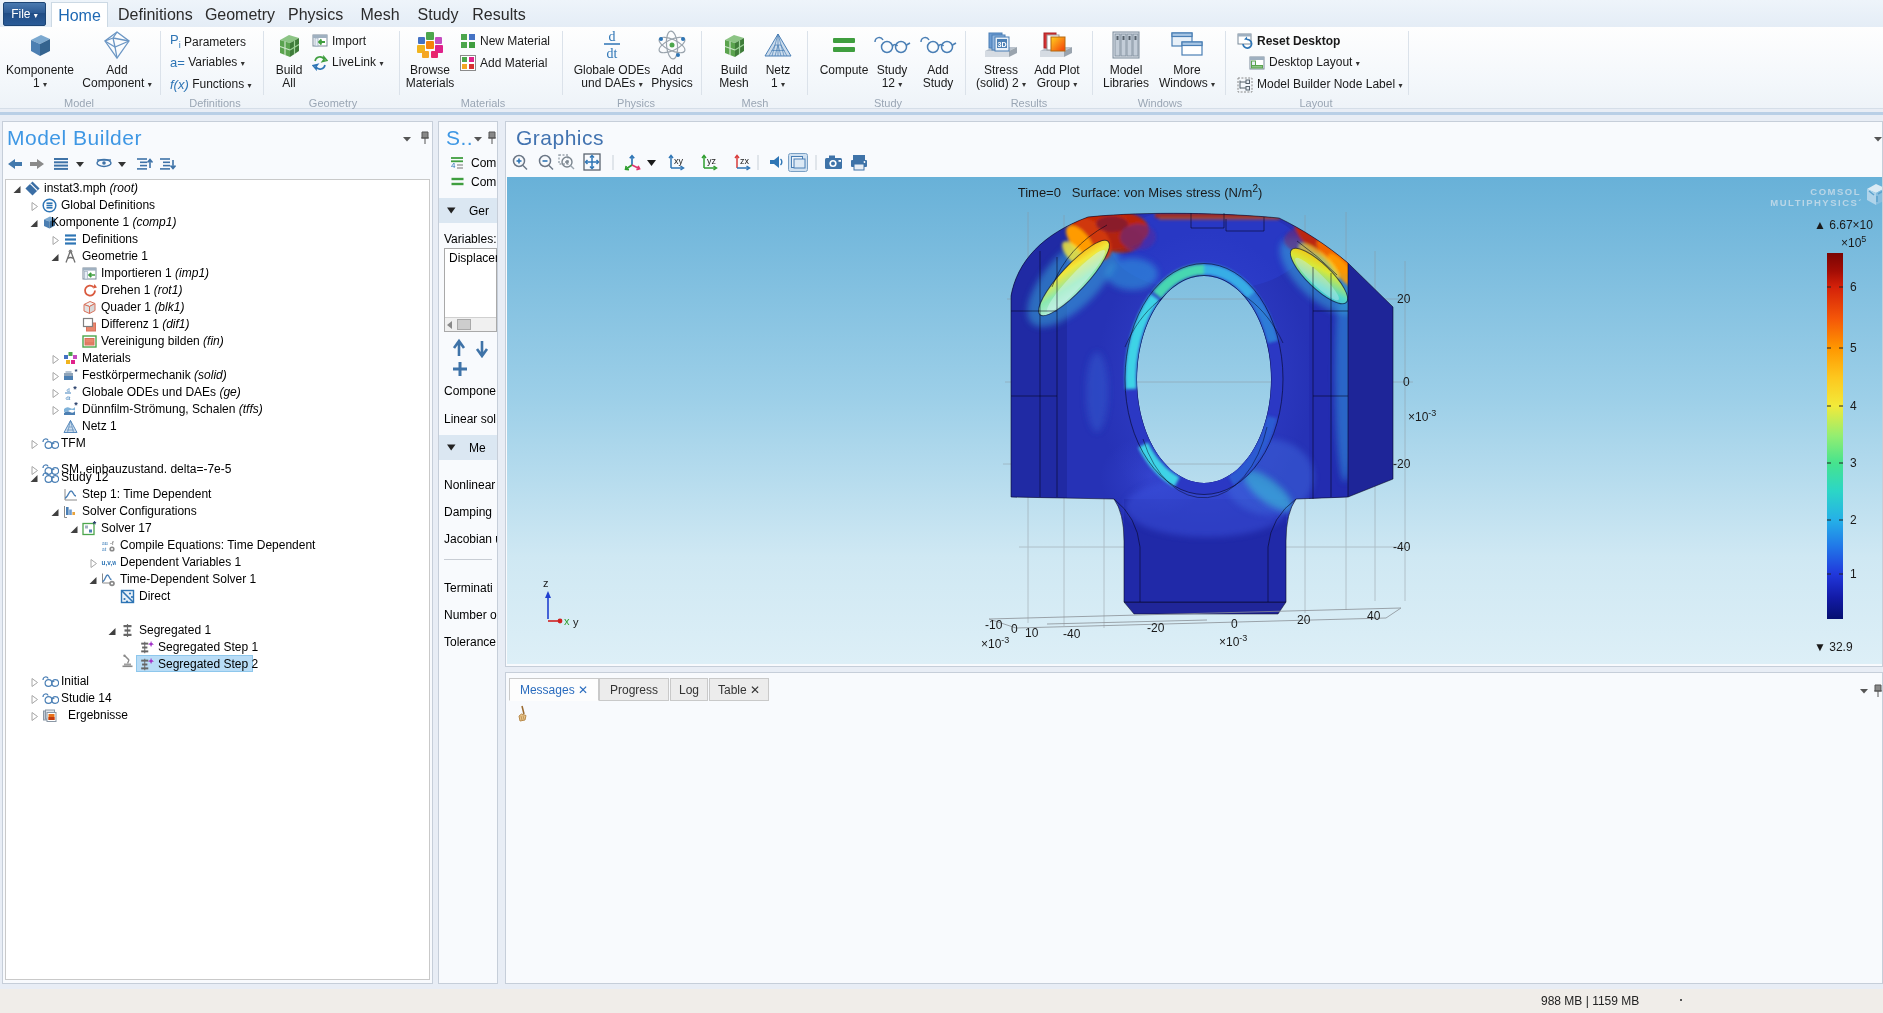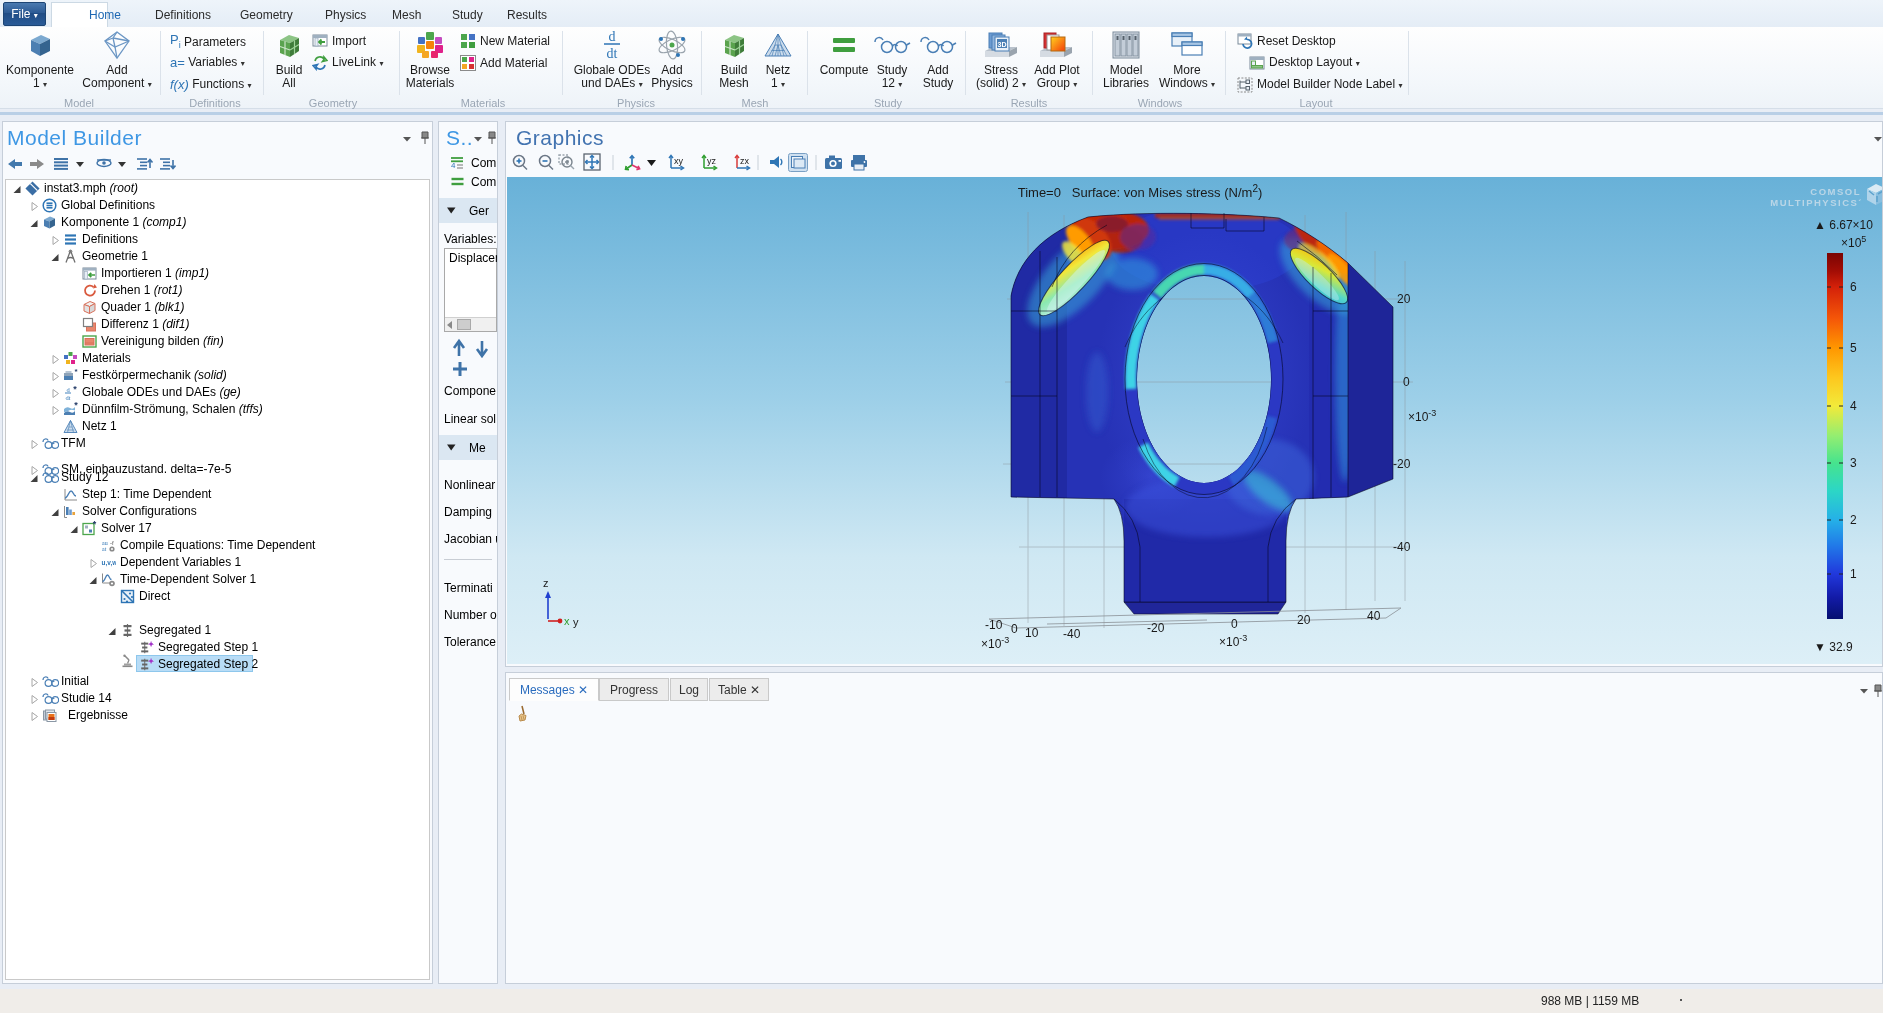--- a/index.html
+++ b/index.html
@@ -7,22 +7,22 @@
 body { font-family:"Liberation Sans", sans-serif; background:#e8edf5; position:relative; }
 .abs { position:absolute; }
 
 
 #tabbar { position:absolute; left:0; top:0; width:1883px; height:42px;
   background:linear-gradient(#eef4fa,#dfe9f4); border-bottom:1px solid #d0dce8; }
 #filebtn { position:absolute; left:3px; top:2px; width:43px; height:24px;
   background:linear-gradient(#4a7ab0,#2c5a94 45%,#1f4c85 46%,#2a5b97);
   border:1px solid #1c4575; border-radius:2px; color:#fff; font-size:12px;
   text-align:center; line-height:23px; }
-.tab { position:absolute; top:3px; height:24px; font-size:12px; color:#2b2b2b;
-  text-align:center; line-height:24px;padding-left:37px; }
+.tab { position:absolute; top:3px; height:24px; font-size:16px; color:#2b2b2b;
+  text-align:center; line-height:24px; }
 .tab.active { background:#fff; border:1px solid #ccd9e4; border-bottom:none;
   color:#1e68b3; top:2px; height:26px; line-height:25px; }
 
 
 #ribbon { position:absolute; left:0; top:27px; width:1883px; height:82px;
   background:linear-gradient(#fefefe,#f3f7fb 70%,#eef3f8); border-bottom:1px solid #d5dee8; }
 .rsep { position:absolute; top:4px; width:1px; height:64px; background:#dbe2ea; }
 .glabel { position:absolute; top:70px; font-size:11px; color:#9aa6b4; text-align:center; width:120px; }
 .bigbtn { position:absolute; top:2px; text-align:center; font-size:12px; color:#1a1a1a; line-height:13px; }
 .bigbtn .bicon { height:32px; display:flex; align-items:center; justify-content:center; margin-bottom:3px; }
@@ -319,21 +319,21 @@
         <svg width="34" height="28" viewBox="0 0 34 28">
           <rect x="2" y="2" width="20" height="13" fill="#e8f0f8" stroke="#4a7fb5" stroke-width="1.2"></rect>
           <rect x="2" y="2" width="20" height="3.5" fill="#a8c6e4" stroke="#4a7fb5" stroke-width="1.2"></rect>
           <rect x="12" y="11" width="20" height="13" fill="#fff" stroke="#4a7fb5" stroke-width="1.2"></rect>
           <rect x="12" y="11" width="20" height="3.5" fill="#a8c6e4" stroke="#4a7fb5" stroke-width="1.2"></rect>
         </svg>
       </div>
     More<br>Windows <span class="drop">▾</span>
   </div>
 
-  <div class="smallbtn" style="left:1237px; top:4px;"><svg class="sicon" viewBox="0 0 16 16">
+  <div class="smallbtn" style="left:1237px; top:4px;font-weight:bold;"><svg class="sicon" viewBox="0 0 16 16">
         <rect x="1" y="1" width="13" height="10" fill="#fff" stroke="#7a8a99"></rect>
         <rect x="1" y="1" width="13" height="2.5" fill="#9fb0c0"></rect>
         <path d="M6 11 A4.3 4.3 0 1 0 10 6.5" fill="none" stroke="#2e75b5" stroke-width="1.7"></path>
         <path d="M10 3.5 L10.2 7 L7 6.6 Z" fill="#2e75b5"></path>
       </svg><span class="slabel">Reset Desktop</span></div>
   <div class="smallbtn" style="left:1237px; top:26px;padding-left:12px;"><svg class="sicon" viewBox="0 0 16 16">
         <rect x="1" y="2" width="14" height="12" fill="#fff" stroke="#7a8a99"></rect>
         <rect x="1" y="2" width="14" height="3" fill="#9fb0c0"></rect>
         <rect x="2.5" y="6" width="4" height="6.5" fill="#e8eef5" stroke="#5aa34e"></rect>
         <rect x="2.5" y="10.5" width="11" height="2.5" fill="#8cc485" stroke="#5aa34e"></rect>
@@ -582,21 +582,21 @@
         </svg>
         <span class="lbl" style="left:55px;">Global Definitions</span>
       </div>
     <div class="trow" style="top:34px;">
         <svg class="ticon" style="left:21px; top:2px;" viewBox="0 0 15 15">
           <path d="M10.5 4 L10.5 11 L3.5 11 Z" fill="#404040"></path>
         </svg>
         <svg class="ticon" style="left:36px; width:15px;" viewBox="0 0 15 15">
           <use href="#s-cube"></use>
         </svg>
-        <span class="lbl" style="left:55px;">Komponente 1 <span class="tag">(comp1)</span></span>
+        <span class="lbl" style="left:45px;">Komponente 1 <span class="tag">(comp1)</span></span>
       </div>
     <div class="trow" style="top:51px;">
         <svg class="ticon" style="left:42px; top:2px;" viewBox="0 0 15 15">
           <path d="M5 3.5 L10.5 7.5 L5 11.5 Z" fill="#fff" stroke="#a6a6a6"></path>
         </svg>
         <svg class="ticon" style="left:57px; width:15px;" viewBox="0 0 15 15">
           <use href="#s-bars"></use>
         </svg>
         <span class="lbl" style="left:76px;">Definitions</span>
       </div>

